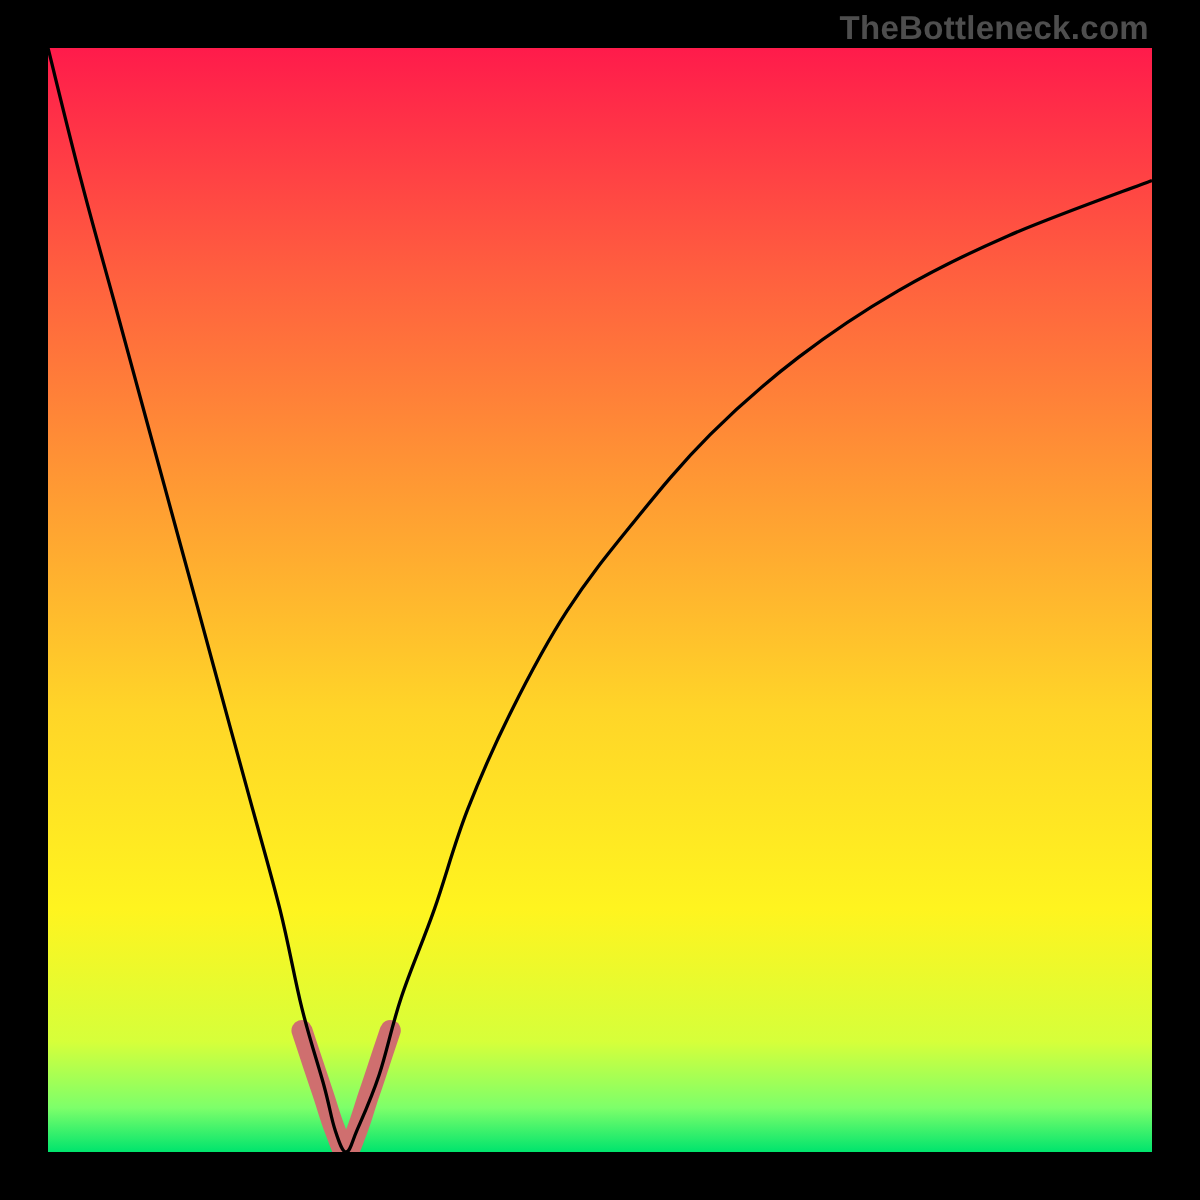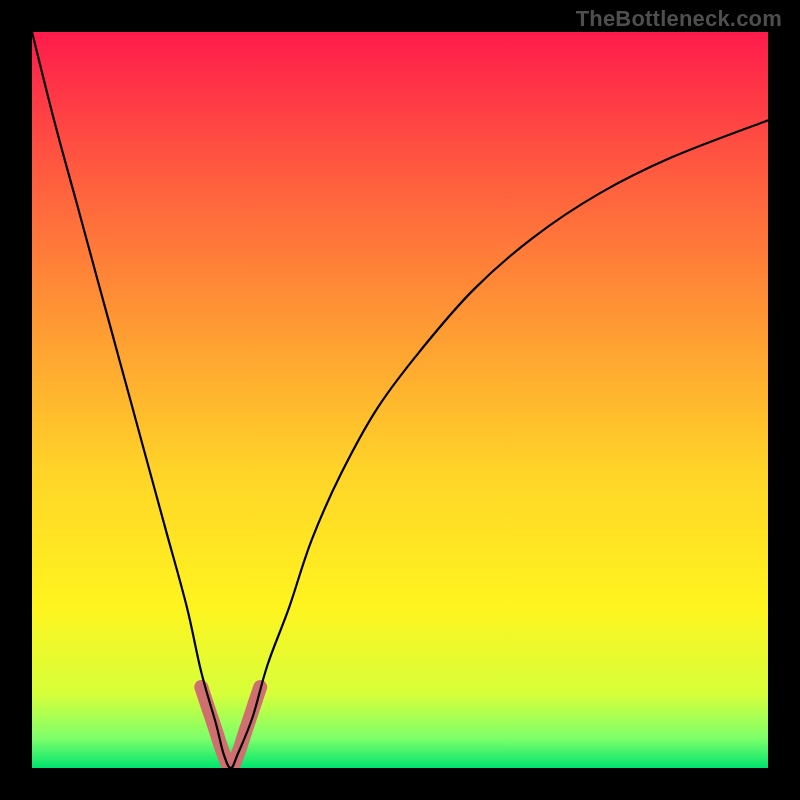--- a/index.html
+++ b/index.html
@@ -10,21 +10,20 @@
     background: #000;
     overflow: hidden;
   }
   .frame {
     position: absolute;
     left: 0;
     top: 0;
     width: 780px;
     height: 800px;
     background: #000;
-    padding-left: 16px;
   }
   .plot-area {
     position: absolute;
     left: 32px;
     top: 32px;
     width: 736px;
     height: 736px;
     overflow: hidden;
   }
   .gradient {

